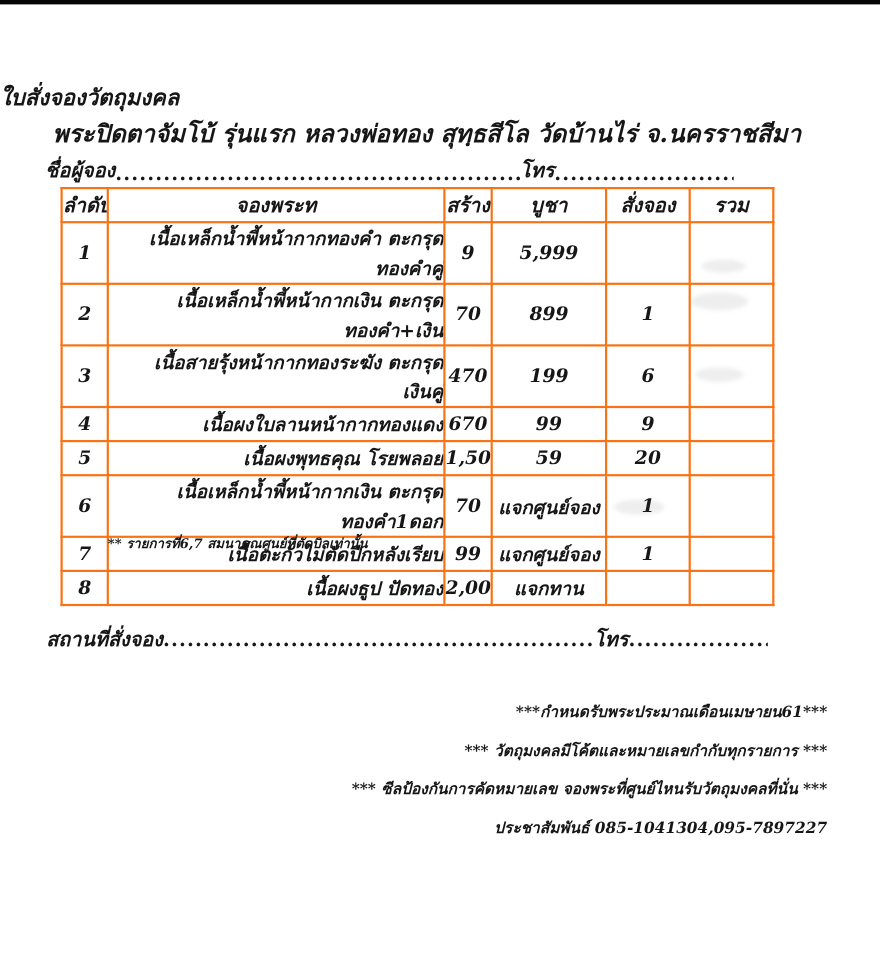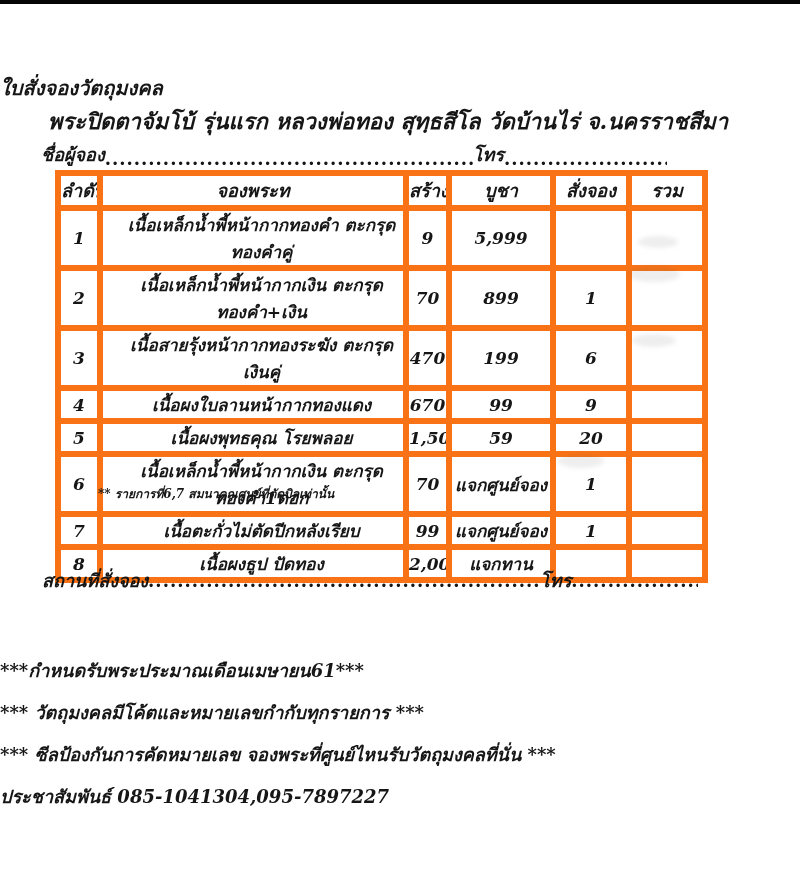--- a/index.html
+++ b/index.html
@@ -45,39 +45,39 @@
   #place-line { top: 566px; left: 42px; width: 656px; text-align: center; }
   #place-line .dots-fixed { width: 392px; }
 
   table.order-table {
     position: absolute; top: 170px; left: 55px;
     border-collapse: collapse; table-layout: fixed;
     width: 647px;
     font-style: italic;
   }
   .order-table td, .order-table th {
-    border: 6px solid #f97316;
+    border: 2px solid #f97316;
     vertical-align: middle;
     font-weight: bold;
     overflow: hidden;
   }
   .order-table th { height: 30px; font-size: 18px; }
   .order-table td { height: 31px; font-size: 17px; }
   .order-table .c { text-align: center; }
-  .order-table .item-cell { text-align: center; padding-left: 17px; }
+  .order-table .item-cell { text-align: right; padding-left: 17px; }
   .order-table .noborder { border: none; }
 
   .footnote {
     position: absolute; top: 484px; left: 98px;
     font-size: 12px; font-weight: bold; font-style: italic;
   }
   .bottom-notes {
-    position: absolute; top: 656px; left: 0; width: 752px;
-    text-align: left;
-    font-size: 18px; font-weight: bold; font-style: italic;
+    position: absolute; top: 636px; left: 0; width: 752px;
+    text-align: right;
+    font-size: 14px; font-weight: bold; font-style: italic;
   }
   .bottom-notes div { margin-bottom: 13px; }
 
   .smudge {
     position: absolute;
     background: rgba(90,90,90,0.10);
     border-radius: 50%;
     filter: blur(2px);
   }
   .smudge.s1 { top: 236px; left: 638px; width: 40px; height: 12px; }

